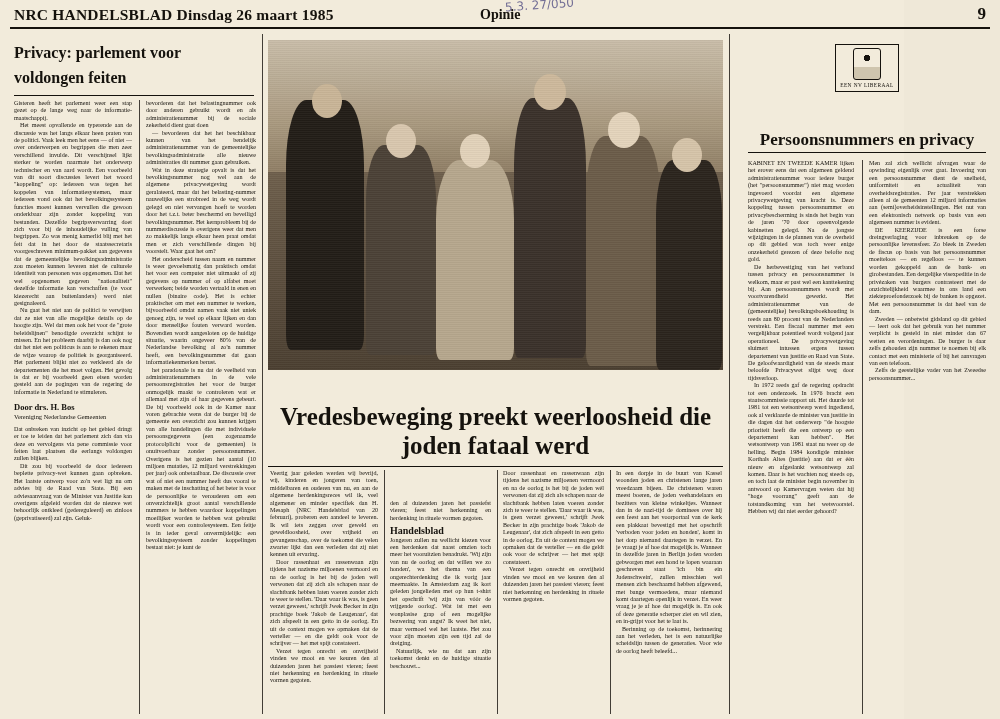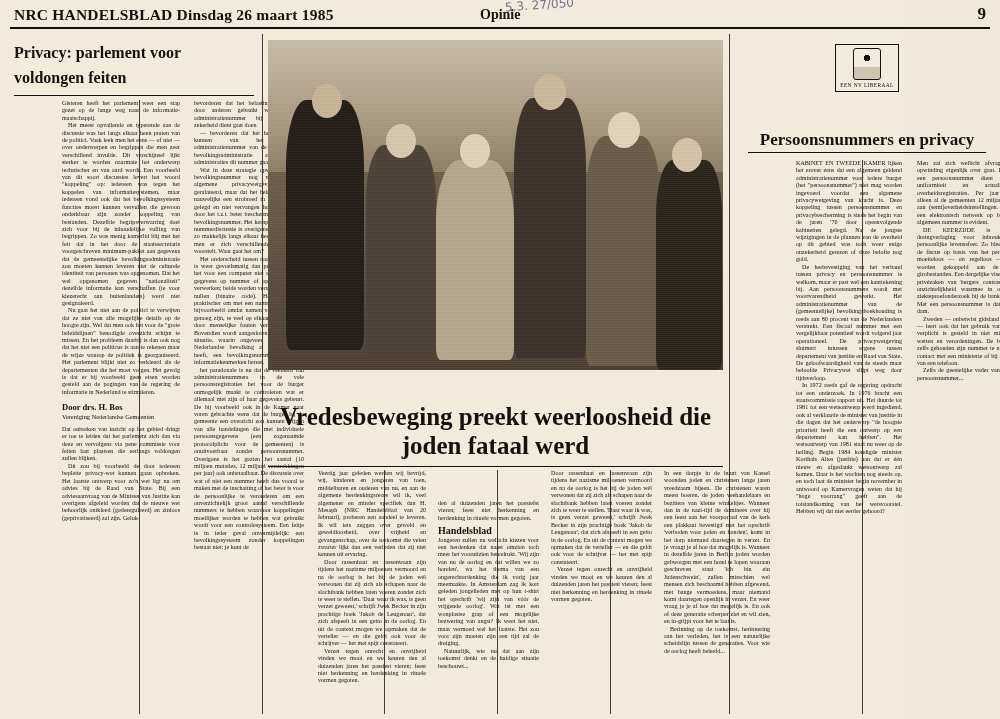--- a/index.html
+++ b/index.html
@@ -31,21 +31,21 @@
   .mast-scribble{
     position:absolute;left:505px;top:-2px;
     font-family:"DejaVu Sans", sans-serif;
     font-size:12px;color:#5e5a8a;
     transform:rotate(-4deg);
     opacity:.85;
   }
   .rule{position:absolute;background:#15120d;}
   .rule-top{left:10px;top:27px;width:980px;height:1.6px;}
   
-  .col{position:absolute;top:34px;margin-left:48px;}
+  .col{position:absolute;top:34px;}
   .vline{position:absolute;top:34px;width:1px;background:#15120d;opacity:.8;}
   
   .headline-left{
     position:absolute;left:14px;top:40px;width:240px;
     font-size:16px;line-height:25px;font-weight:bold;
     font-family:"Liberation Serif", serif;
   }
   .hr-left{position:absolute;left:14px;top:95px;width:240px;height:1.4px;background:#15120d;}
   .body-col{
     font-size:6.1px;line-height:7.4px;text-align:justify;

